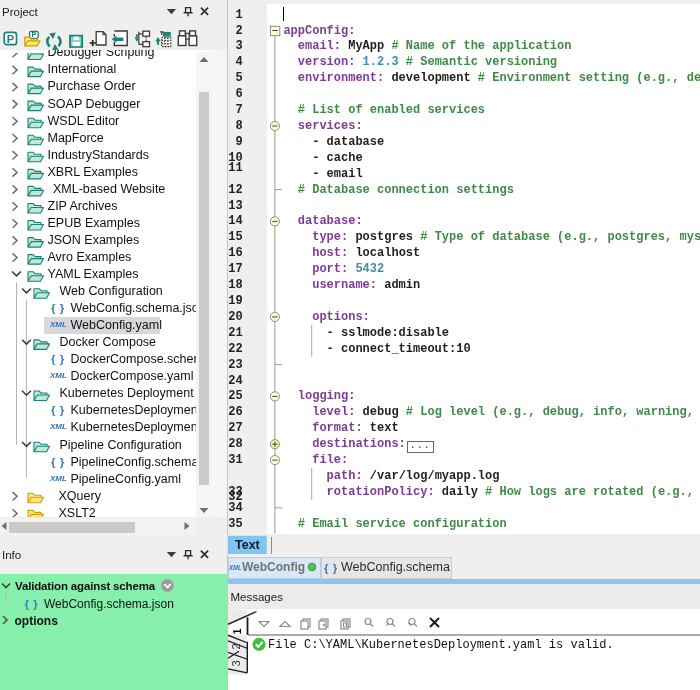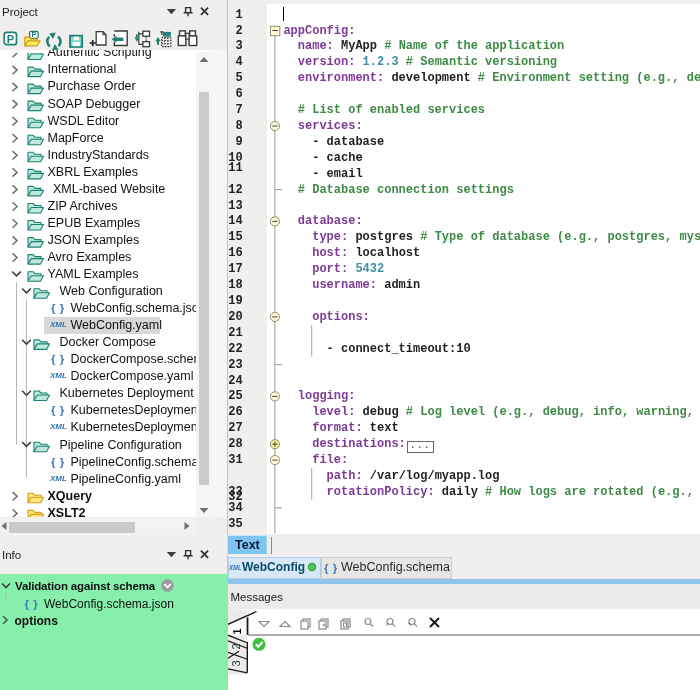--- a/index.html
+++ b/index.html
@@ -2,21 +2,21 @@
 <html><head><meta charset="utf-8">
 <style>
 * { margin:0; padding:0; box-sizing:border-box; }
 html,body { width:700px; height:690px; overflow:hidden; }
 #app { position:relative; width:700px; height:690px; background:#f0efee; font-family:"Liberation Sans",sans-serif; }
 .abs { position:absolute; }
 
 #ptitle { left:2px; top:6px; font-size:11.5px; color:#1a1a1a; }
 #treebg { left:0; top:50px; width:212px; height:467px; background:#fff; overflow:hidden; }
 .trow { position:absolute; font-size:12.5px; color:#111; white-space:nowrap; line-height:16.5px; }
-.trow.b { font-weight:bold; }
+.trow.b { font-weight:normal;margin-left:11px; }
 .tsel { position:absolute; left:44px; top:0; width:116px; height:16.5px; background:#d8d8d8; }
 .jico { position:absolute; font-size:11.5px; font-weight:bold; color:#3d7ac0; letter-spacing:0.5px; line-height:16.5px;}
 .xico { position:absolute; font-size:8px; font-style:italic; font-weight:bold; color:#3470b0; line-height:12px; }
 #vsb { left:196px; top:52px; width:16px; height:465px; background:#f6f5f4; }
 #vsb .thumb { position:absolute; left:3px; top:40px; width:10px; height:393px; background:#cbcac9; }
 #hsb { left:0; top:518px; width:196px; height:17px; background:#f3f2f1; }
 #hsb .thumb { position:absolute; left:9px; top:3.5px; width:126px; height:11px; background:#cbcac9; }
 
 #infotitle { left:2px; top:549px; font-size:11.5px; color:#1a1a1a; }
 #infobg { left:0; top:574px; width:227px; height:130px; background:#86efac; }
@@ -90,21 +90,21 @@
       <path d="M164.7 37.6 L164.7 46.6 M167.8 37.6 L167.8 46.6 M161.6 40.6 L170.8 40.6 M161.6 43.6 L170.8 43.6" stroke="#3a3a3a" stroke-width="1" stroke-dasharray="1.5,1.3"></path>
 <rect x="179.5" y="30.9" width="5.8" height="5" fill="#fff" stroke="#3a3a3a" stroke-width="1.4"></rect>
       <rect x="189.7" y="30.9" width="5.8" height="5" fill="#fff" stroke="#3a3a3a" stroke-width="1.4"></rect>
       <rect x="178.3" y="35.9" width="7.6" height="9.6" fill="#fff" stroke="#3a3a3a" stroke-width="1.4"></rect>
       <rect x="189.1" y="35.9" width="7.6" height="9.6" fill="#fff" stroke="#3a3a3a" stroke-width="1.4"></rect>
       <rect x="185.9" y="33.3" width="3.2" height="5.8" fill="#fff" stroke="#3a3a3a" stroke-width="1.2"></rect>
     </svg>
 
   <div class="abs" id="treebg">
     <div style="position:absolute;left:0;top:2.6px;width:100%;height:100%">
-      <div class="trow" style="left:47.5px;top:-8.2px">Authentic Scripting</div>
+      <div class="trow" style="left:47.5px;top:-8.2px">Debugger Scripting</div>
 <div class="trow" style="left:47.5px;top:8.9px">International</div>
 <div class="trow" style="left:47.5px;top:25.9px">Purchase Order</div>
 <div class="trow" style="left:47.5px;top:43.0px">SOAP Debugger</div>
 <div class="trow" style="left:47.5px;top:60.0px">WSDL Editor</div>
 <div class="trow" style="left:47.5px;top:77.0px">MapForce</div>
 <div class="trow" style="left:47.5px;top:94.1px">IndustryStandards</div>
 <div class="trow" style="left:47.5px;top:111.2px">XBRL Examples</div>
 <div class="trow" style="left:53px;top:128.2px">XML-based Website</div>
 <div class="trow" style="left:47.5px;top:145.3px">ZIP Archives</div>
 <div class="trow" style="left:47.5px;top:162.3px">EPUB Examples</div>
@@ -279,21 +279,21 @@
   </div>
 
   <div class="abs" style="left:227px;top:0;width:1px;height:690px;background:#c6c5c4"></div>
 
   <div class="abs" id="edit">
     <div id="gutter"></div>
     <div class="ln" style="top:2.60px">1</div>
 <div class="ln" style="top:18.51px">2</div>
 <div class="crow" style="top:18.51px"><span class="k">appConfig:</span></div>
 <div class="ln" style="top:34.42px">3</div>
-<div class="crow" style="top:34.42px">  <span class="k">name:</span> MyApp <span class="c"># Name of the application</span></div>
+<div class="crow" style="top:34.42px">  <span class="k">email:</span> MyApp <span class="c"># Name of the application</span></div>
 <div class="ln" style="top:50.33px">4</div>
 <div class="crow" style="top:50.33px">  <span class="k">version:</span> <span class="n">1.2.3</span> <span class="c"># Semantic versioning</span></div>
 <div class="ln" style="top:66.24px">5</div>
 <div class="crow" style="top:66.24px">  <span class="k">environment:</span> development <span class="c"># Environment setting (e.g., development, production)</span></div>
 <div class="ln" style="top:82.15px">6</div>
 <div class="ln" style="top:98.06px">7</div>
 <div class="crow" style="top:98.06px">  <span class="c"># List of enabled services</span></div>
 <div class="ln" style="top:113.97px">8</div>
 <div class="crow" style="top:113.97px">  <span class="k">services:</span></div>
 <div class="ln" style="top:129.88px">9</div>
@@ -312,40 +312,42 @@
 <div class="ln" style="top:241.25px">16</div>
 <div class="crow" style="top:241.25px">    <span class="k">host:</span> localhost</div>
 <div class="ln" style="top:257.16px">17</div>
 <div class="crow" style="top:257.16px">    <span class="k">port:</span> <span class="n">5432</span></div>
 <div class="ln" style="top:273.07px">18</div>
 <div class="crow" style="top:273.07px">    <span class="k">username:</span> admin</div>
 <div class="ln" style="top:288.98px">19</div>
 <div class="ln" style="top:304.89px">20</div>
 <div class="crow" style="top:304.89px">    <span class="k">options:</span></div>
 <div class="ln" style="top:320.80px">21</div>
+<div class="crow" style="top:320.80px">      - sslmode:disable</div>
 <div class="ln" style="top:336.71px">22</div>
 <div class="crow" style="top:336.71px">      - connect_timeout:10</div>
 <div class="ln" style="top:352.62px">23</div>
 <div class="ln" style="top:368.53px">24</div>
 <div class="ln" style="top:384.44px">25</div>
 <div class="crow" style="top:384.44px">  <span class="k">logging:</span></div>
 <div class="ln" style="top:400.35px">26</div>
 <div class="crow" style="top:400.35px">    <span class="k">level:</span> debug <span class="c"># Log level (e.g., debug, info, warning, error)</span></div>
 <div class="ln" style="top:416.26px">27</div>
 <div class="crow" style="top:416.26px">    <span class="k">format:</span> text</div>
 <div class="ln" style="top:432.17px">28</div>
 <div class="crow" style="top:432.17px">    <span class="k">destinations:</span><span class="ebox">...</span></div>
 <div class="ln" style="top:448.08px">31</div>
 <div class="crow" style="top:448.08px">    <span class="k">file:</span></div>
 <div class="ln" style="top:485px">32</div>
 <div class="crow" style="top:463.99px">      <span class="k">path:</span> /var/log/myapp.log</div>
 <div class="ln" style="top:479.90px">33</div>
 <div class="crow" style="top:479.90px">      <span class="k">rotationPolicy:</span> daily <span class="c"># How logs are rotated (e.g., daily, weekly)</span></div>
 <div class="ln" style="top:495.81px">34</div>
 <div class="ln" style="top:511.72px">35</div>
+<div class="crow" style="top:511.72px">  <span class="c"># Email service configuration</span></div>
     <div class="abs" id="cursor" style="left:55px;top:3.2px"></div>
   </div>
   <svg class="abs" style="left:0;top:0;pointer-events:none" width="700" height="690">
       <line x1="274.9" y1="35.3" x2="274.9" y2="533" stroke="#9a9a8e" stroke-width="1"></line>
 <line x1="274.9" y1="189.6" x2="282" y2="189.6" stroke="#9a9a8e" stroke-width="1"></line>
 <line x1="274.9" y1="364.6" x2="282" y2="364.6" stroke="#9a9a8e" stroke-width="1"></line>
 <line x1="274.9" y1="507.8" x2="282" y2="507.8" stroke="#9a9a8e" stroke-width="1"></line>
 <line x1="311.7" y1="324.9" x2="311.7" y2="356.6" stroke="#a8a89c" stroke-width="1"></line>
 <line x1="311.7" y1="468.1" x2="311.7" y2="499.8" stroke="#a8a89c" stroke-width="1"></line>
 <rect x="270.4" y="26.3" width="9.4" height="9.4" fill="#fbf9d8" stroke="#8f8f70" stroke-width="1"></rect>
@@ -368,21 +370,21 @@
   <div class="abs" id="tstrip"></div>
   <div class="abs" id="texttab">
       <span>Text</span>
     </div>
   <div class="abs" id="tsep"></div>
   <div class="abs" id="ftabstrip"></div>
   <div class="abs" id="ftab1"></div>
   <div class="abs" id="ftab2"></div>
   <div class="abs" id="bluestrip"></div>
   <span class="abs xico" style="left:228.5px;top:561.5px;font-size:7px;transform:scaleX(0.85);transform-origin:0 0">XML</span>
-  <div class="abs" style="left:242px;top:559.5px;font-size:12px;font-weight:bold;color:#0c4a6e">WebConfig</div>
+  <div class="abs" style="left:242px;top:559.5px;font-size:12px;font-weight:bold;color:#737373">WebConfig</div>
   <svg class="abs" style="left:305px;top:560px" width="16" height="16">
       <circle cx="7" cy="7" r="3.8" fill="#52c557" stroke="#2f9935" stroke-width="1"></circle>
     </svg>
   <span class="abs jico" style="left:324px;top:560px;color:#3d7ac0">{ }</span>
   <div class="abs" style="left:341px;top:560px;font-size:12.5px;color:#2a2a2a">WebConfig.schema</div>
 
   <div class="abs" id="msghdr">
       <span>Messages</span>
     </div>
   <div class="abs" id="msgbg"></div>
@@ -424,13 +426,14 @@
     </g>
     <path d="M202 18 L211 27 M211 18 L202 27" stroke="#1a1a1a" stroke-width="2" fill="none"></path>
 
     <circle cx="31" cy="44.3" r="6.5" fill="#3dbe3d"></circle>
     <path d="M27.8 44.3 L30.2 46.8 L34.5 42" stroke="#fff" stroke-width="2" fill="none"></path>
 
     <text x="12.7" y="34.4" transform="rotate(-90 12.7 34.4)" font-size="11" font-weight="bold" fill="#0a0a0a" font-family="Liberation Sans">1</text>
     <text x="12.4" y="49.5" transform="rotate(-90 12.4 49.5)" font-size="11" fill="#17403f" font-family="Liberation Sans">2</text>
     <text x="12.4" y="66.5" transform="rotate(-90 12.4 66.5)" font-size="11" fill="#17403f" font-family="Liberation Sans">3</text>
   </svg>
+  <div class="abs" id="msgtext">File C:\YAML\KubernetesDeployment.yaml is valid.</div>
 </div>
 
 </body></html>

